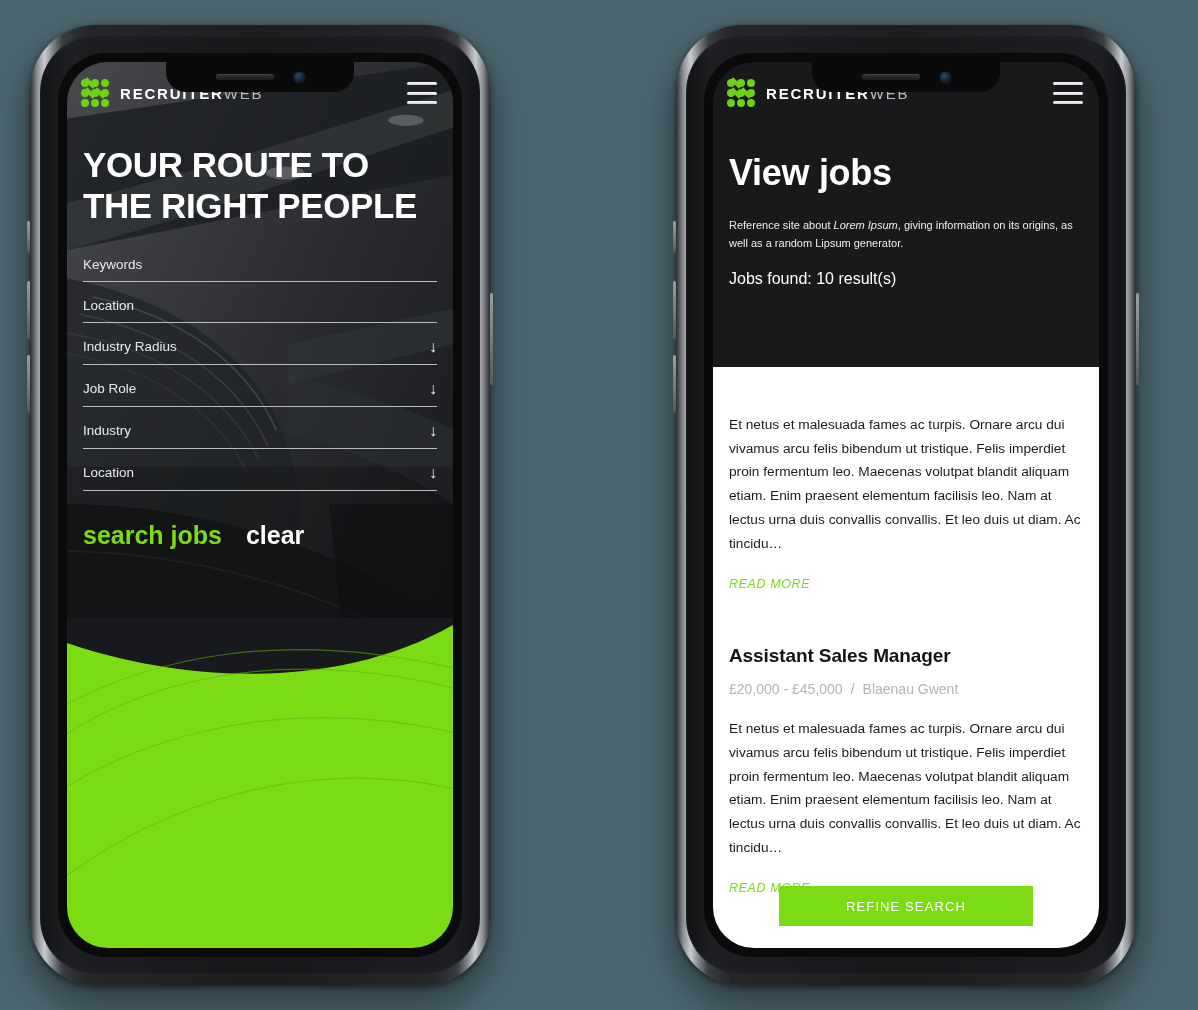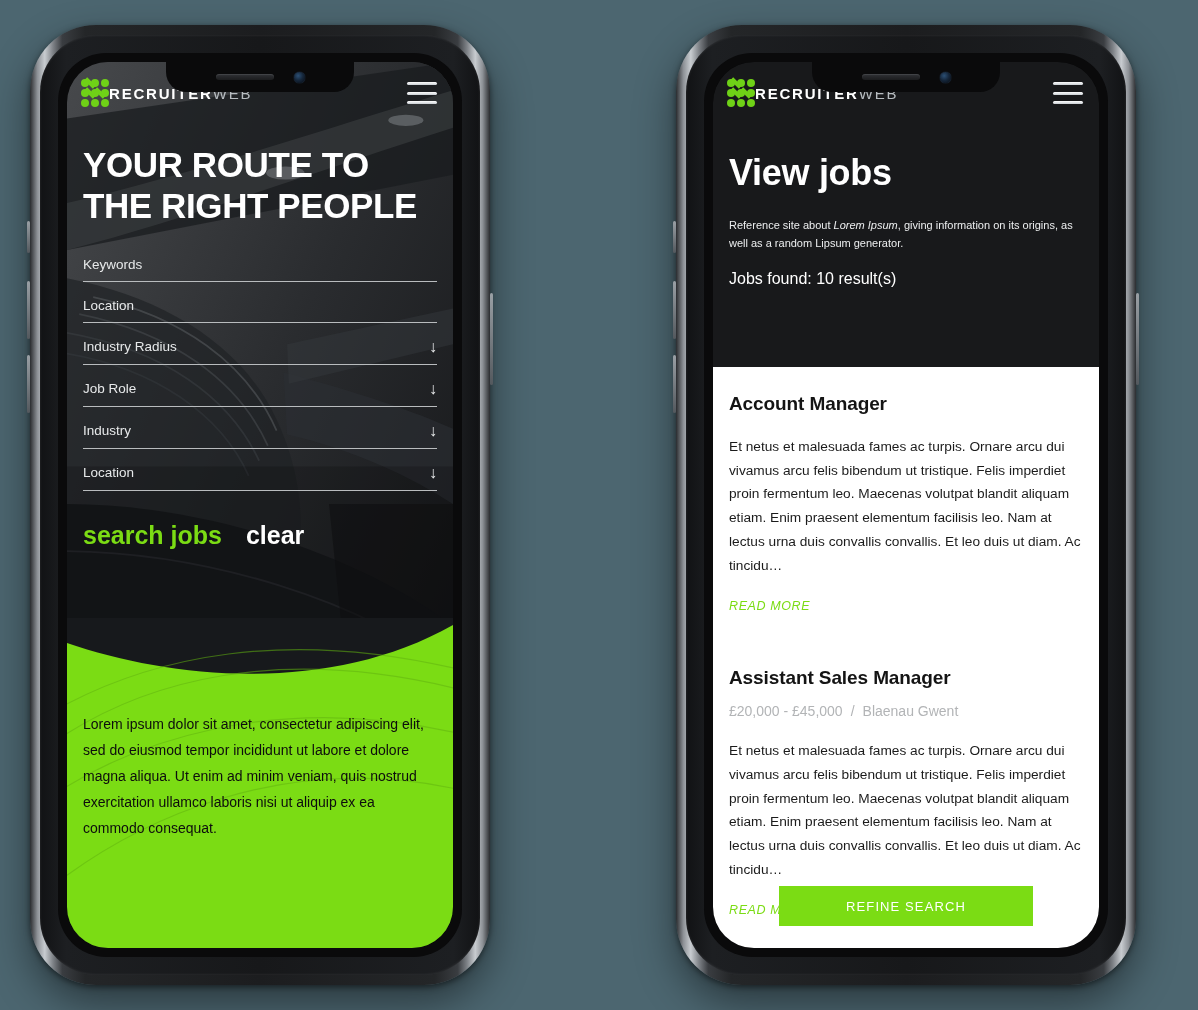--- a/index.html
+++ b/index.html
@@ -89,21 +89,21 @@
   
   .app{position:absolute;inset:0;}
 
   
   .topbar{
     position:relative;z-index:30;
     height:62px;
     display:flex;align-items:center;
     padding:0 16px 0 14px;
   }
-  .logo-wrap{display:flex;align-items:center;}
+  .logo-wrap{display:flex;align-items:center;gap:11px;}
   .logo-mark{
     width:28px;height:28px;position:relative;flex:none;
   }
   .logo-mark i{
     position:absolute;width:8px;height:8px;border-radius:50%;
     background:#6fd117;display:block;
   }
   .logo-mark i.d0{left:0;top:0;}
   .logo-mark i.d1{left:10px;top:0;}
   .logo-mark i.d2{left:20px;top:0;}
@@ -359,21 +359,20 @@
             </svg>
             <svg class="deco" viewBox="0 0 442 330" preserveAspectRatio="none">
               <g stroke="#62b410" stroke-width="1.2" fill="none" opacity=".55">
                 <path d="M-40,106 C90,34 260,8 470,56"></path>
                 <path d="M-40,140 C80,58 250,24 470,76"></path>
                 <path d="M-60,206 C60,118 250,70 470,120"></path>
                 <path d="M-60,300 C70,196 260,128 470,176"></path>
               </g>
             </svg>
             <div class="green-inner">
-              <p class="green-body">Lorem ipsum dolor sit amet, consectetur adipiscing elit, sed do eiusmod tempor incididunt ut labore et dolore magna aliqua. Ut enim ad minim veniam, quis nostrud exercitation ullamco laboris nisi ut aliquip ex ea commodo consequat.</p>
             </div>
           </div>
 
         </div>
       </div>
     </div>
   </div>
 </div>
 
 <div class="phone right">
@@ -423,21 +422,20 @@
             <div class="r-top-pad">
               <h1 class="r-title">View jobs</h1>
               <p class="r-sub"><span>Reference site about </span><em>Lorem Ipsum</em><span>, giving information on its origins, as well as a random Lipsum generator.</span></p>
               <div class="r-found"><b>Jobs found:</b> <span>10 result(s)</span></div>
             </div>
           </div>
 
           <div class="joblist">
 
             <div class="job">
-              <h3>Account Manager</h3>
               <p>Et netus et malesuada fames ac turpis. Ornare arcu dui vivamus arcu felis bibendum ut tristique. Felis imperdiet proin fermentum leo. Maecenas volutpat blandit aliquam etiam. Enim praesent elementum facilisis leo. Nam at lectus urna duis convallis convallis. Et leo duis ut diam. Ac tincidu…</p>
               <span class="read">READ MORE</span>
             </div>
 
             <div class="job">
               <h3>Assistant Sales Manager</h3>
               <div class="meta"><span>£20,000 - £45,000</span><span class="sep">/</span><span>Blaenau Gwent</span></div>
               <p>Et netus et malesuada fames ac turpis. Ornare arcu dui vivamus arcu felis bibendum ut tristique. Felis imperdiet proin fermentum leo. Maecenas volutpat blandit aliquam etiam. Enim praesent elementum facilisis leo. Nam at lectus urna duis convallis convallis. Et leo duis ut diam. Ac tincidu…</p>
               <span class="read">READ MORE</span>
             </div>

